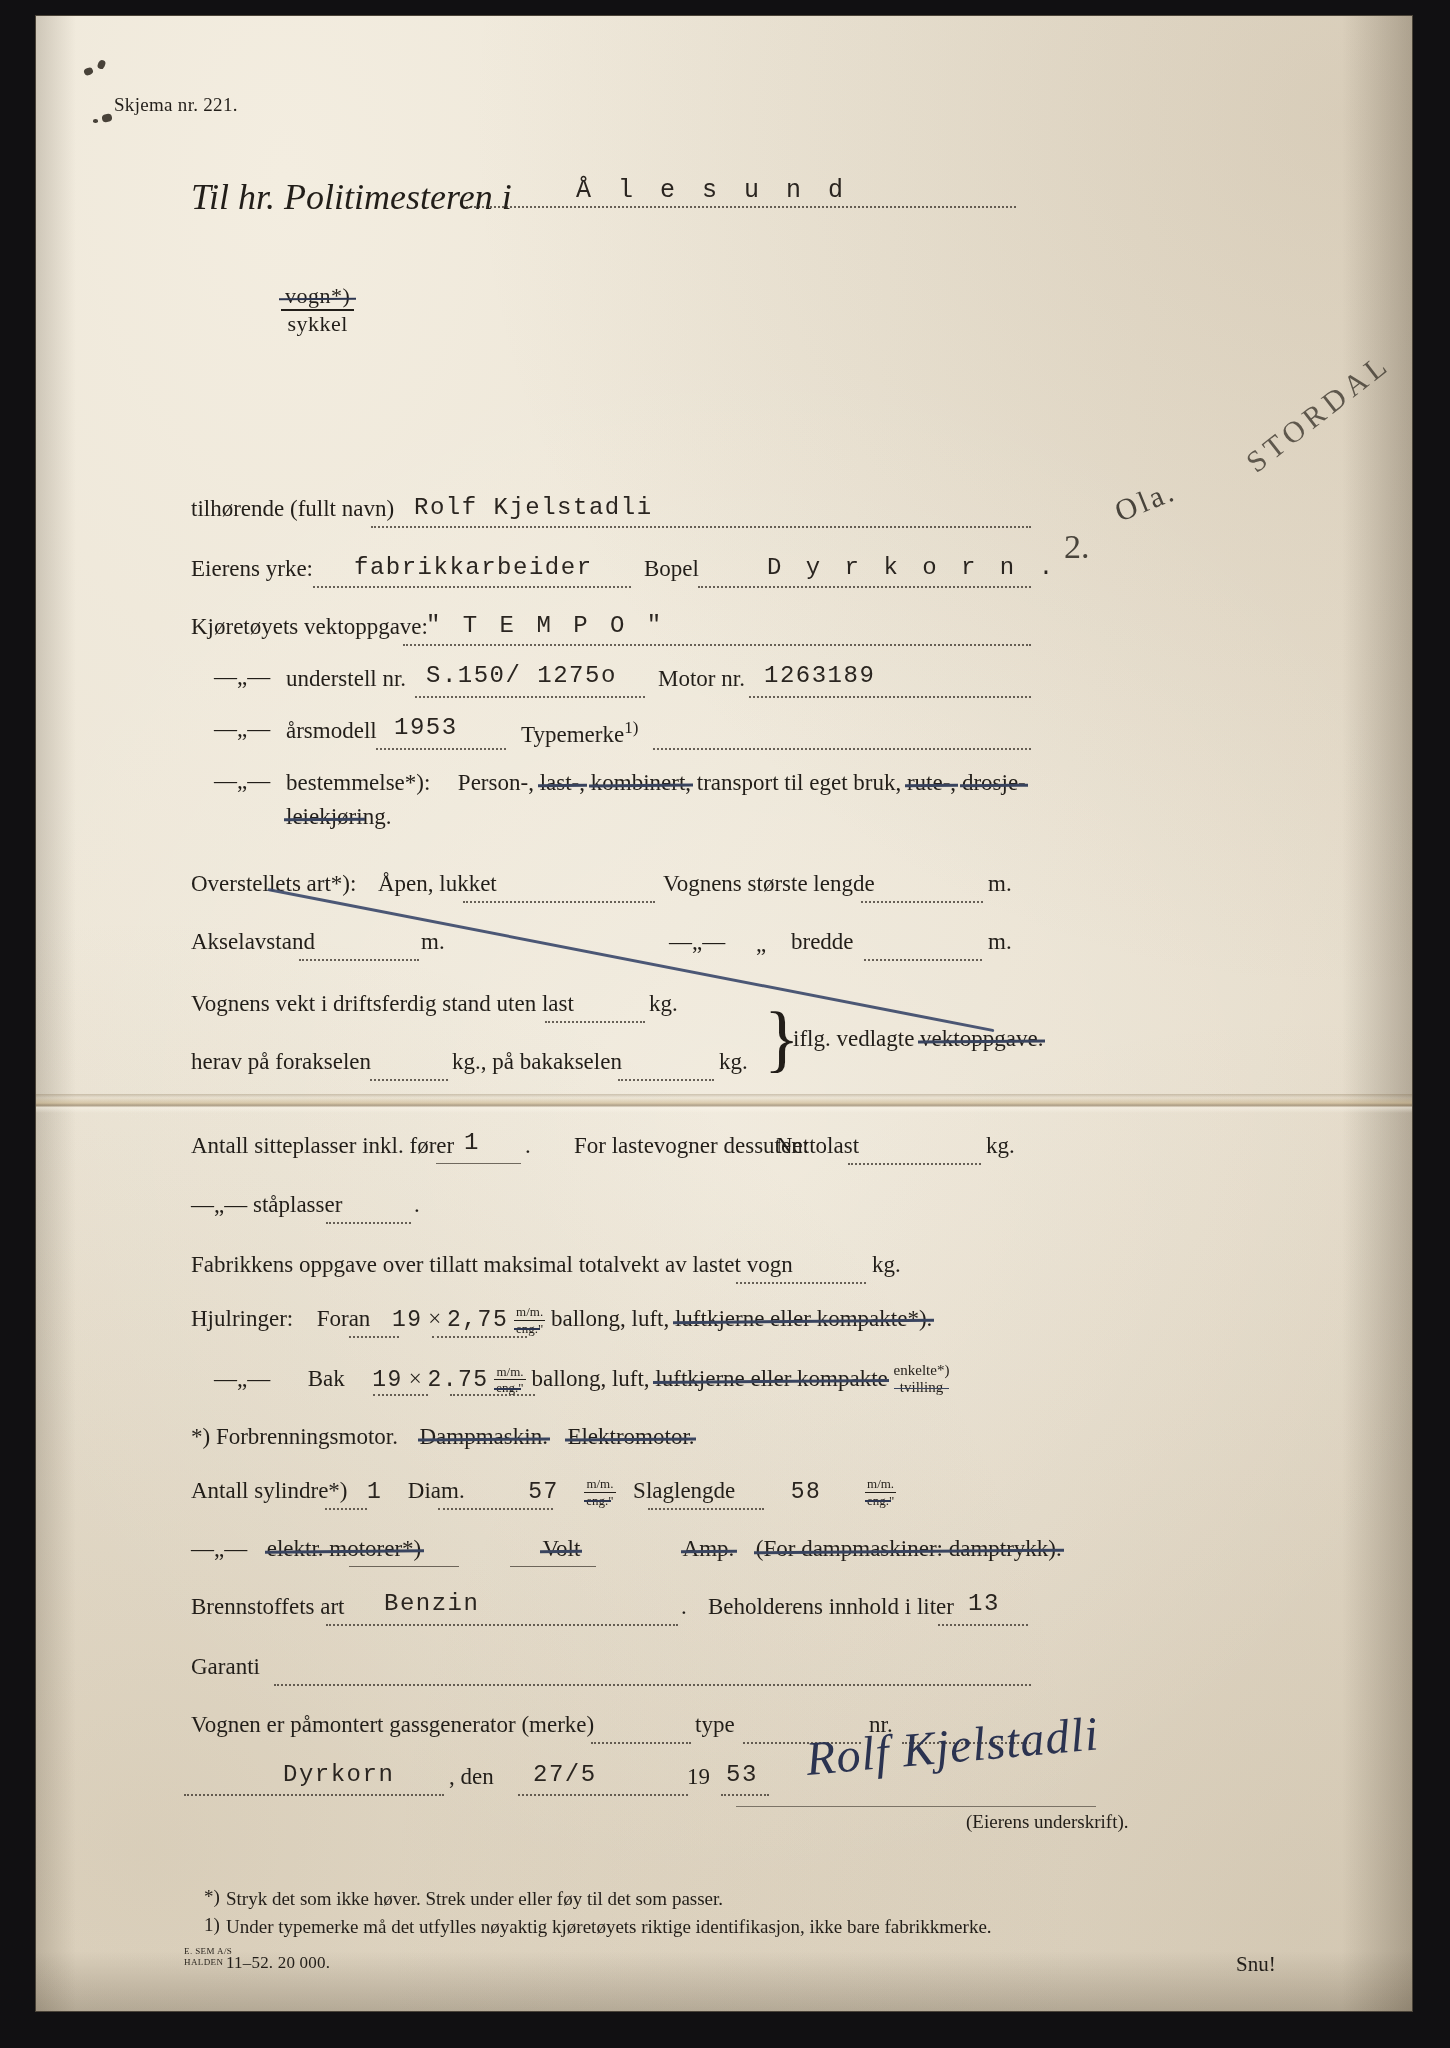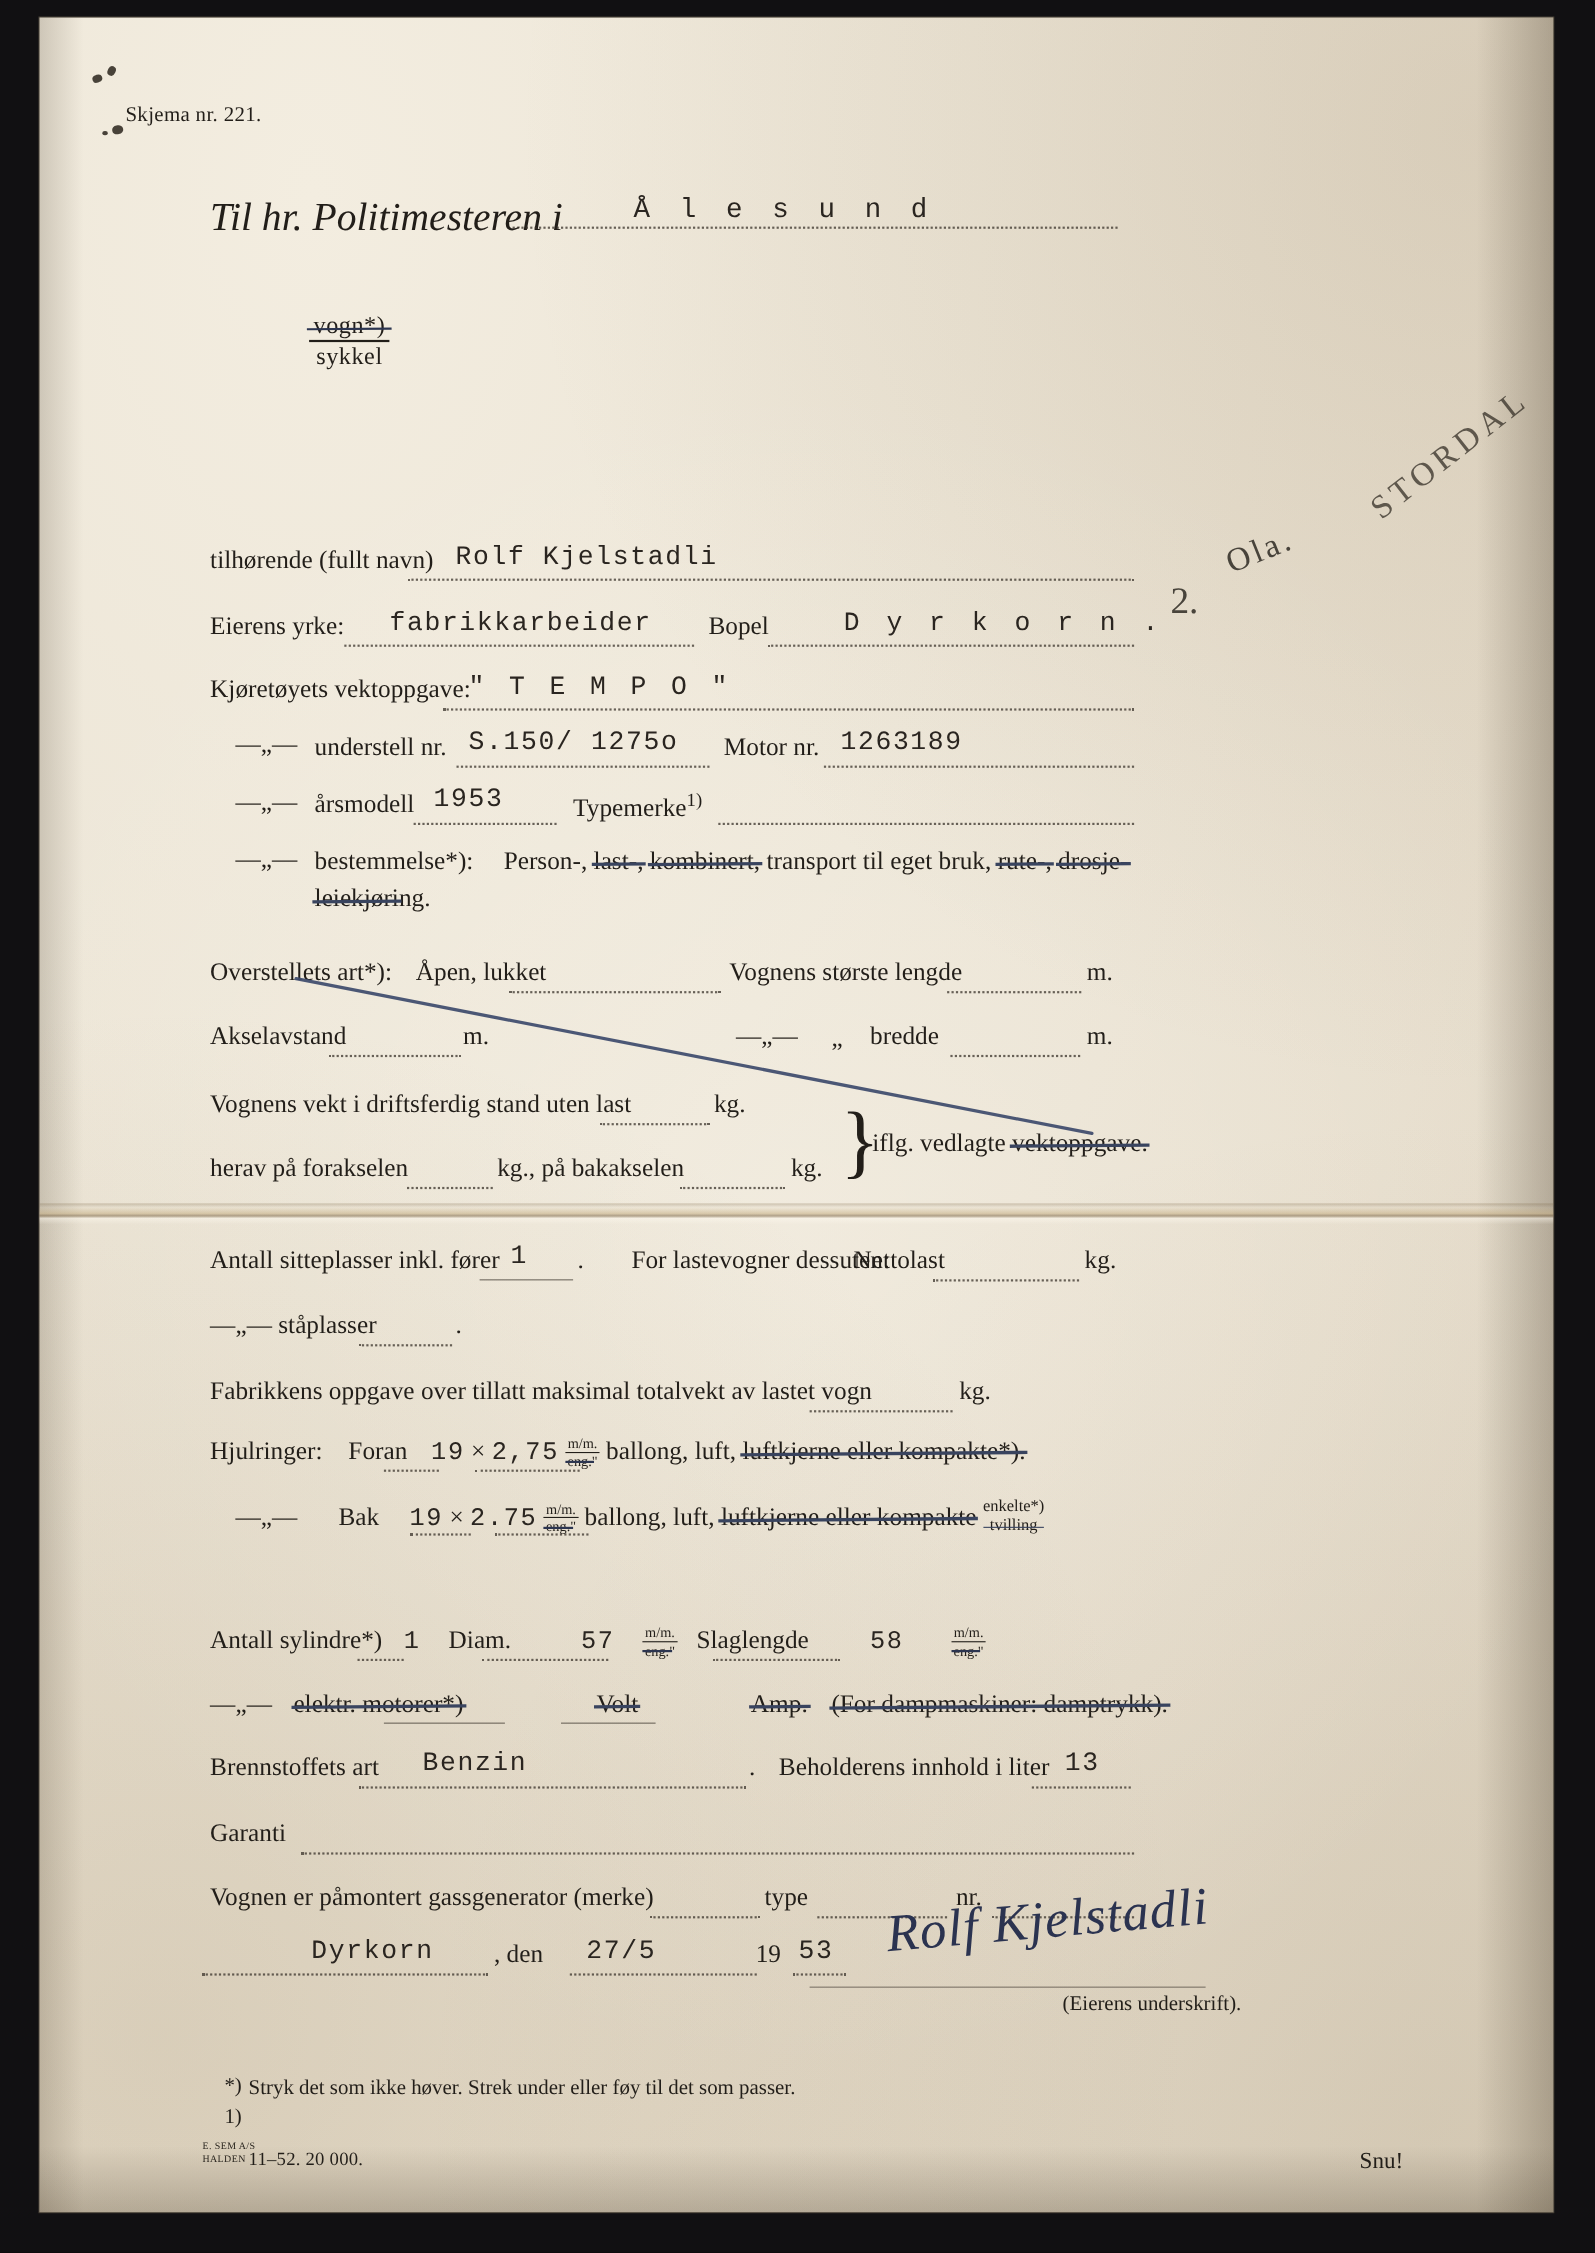--- a/index.html
+++ b/index.html
@@ -324,20 +324,27 @@
         <span>×</span>
         <span class="t-type">2.75</span>
         <span class="mm"><span class="a">m/m.</span><span class="b ko">eng."</span></span>
         <span>ballong, luft,</span>
         <span class="strike strike-ink">luftkjerne eller kompakte</span>
         <span class="sidefrac"><span class="a">enkelte*)</span><span class="b ko">tvilling</span></span>
       </div>
       <div class="rule" style="left:337px;top:1378px;width:55px;"></div>
       <div class="rule" style="left:414px;top:1378px;width:85px;"></div>
 
+      <div class="row t-print lbl" style="left:155px;top:1408px;">
+        <span>*) Forbrenningsmotor.</span>
+        <span style="display:inline-block;width:10px;"></span>
+        <span class="strike strike-ink">Dampmaskin.</span>
+        <span style="display:inline-block;width:8px;"></span>
+        <span class="strike strike-ink">Elektromotor.</span>
+      </div>
 
       <div class="row t-print lbl" style="left:155px;top:1462px;">
         <span>Antall sylindre*)</span>
         <span style="display:inline-block;width:8px;"></span>
         <span class="t-type">1</span>
         <span style="display:inline-block;width:14px;"></span>
         <span>Diam.</span>
         <span style="display:inline-block;width:52px;"></span>
         <span class="t-type">57</span>
         <span style="display:inline-block;width:14px;"></span>
@@ -394,20 +401,21 @@
       <div class="rule" style="left:685px;top:1778px;width:48px;"></div>
       <div class="row t-type val" style="left:690px;top:1745px;">53</div>
 
       <div class="sig">Rolf Kjelstadli</div>
       <div class="sig-rule"></div>
       <div class="row t-print" id="sig-cap">(Eierens underskrift).</div>
 
       <div class="row t-print" id="footnote-star">*)</div>
       <div class="row t-print" id="foot1">Stryk det som ikke høver.  Strek under eller føy til det som passer.</div>
       <div class="row t-print" id="footnote-one">1)</div>
+      <div class="row t-print" id="foot2">Under typemerke må det utfylles nøyaktig kjøretøyets riktige identifikasjon, ikke bare fabrikkmerke.</div>
 
       <div class="row t-print" id="printer-mark" style="white-space:pre;">E. SEM A/S
 HALDEN</div>
       <div class="row t-print" id="printer">11–52.  20 000.</div>
       <div class="row t-print" id="snu">Snu!</div>
 
     </div>
   </div>
 </div>
 

